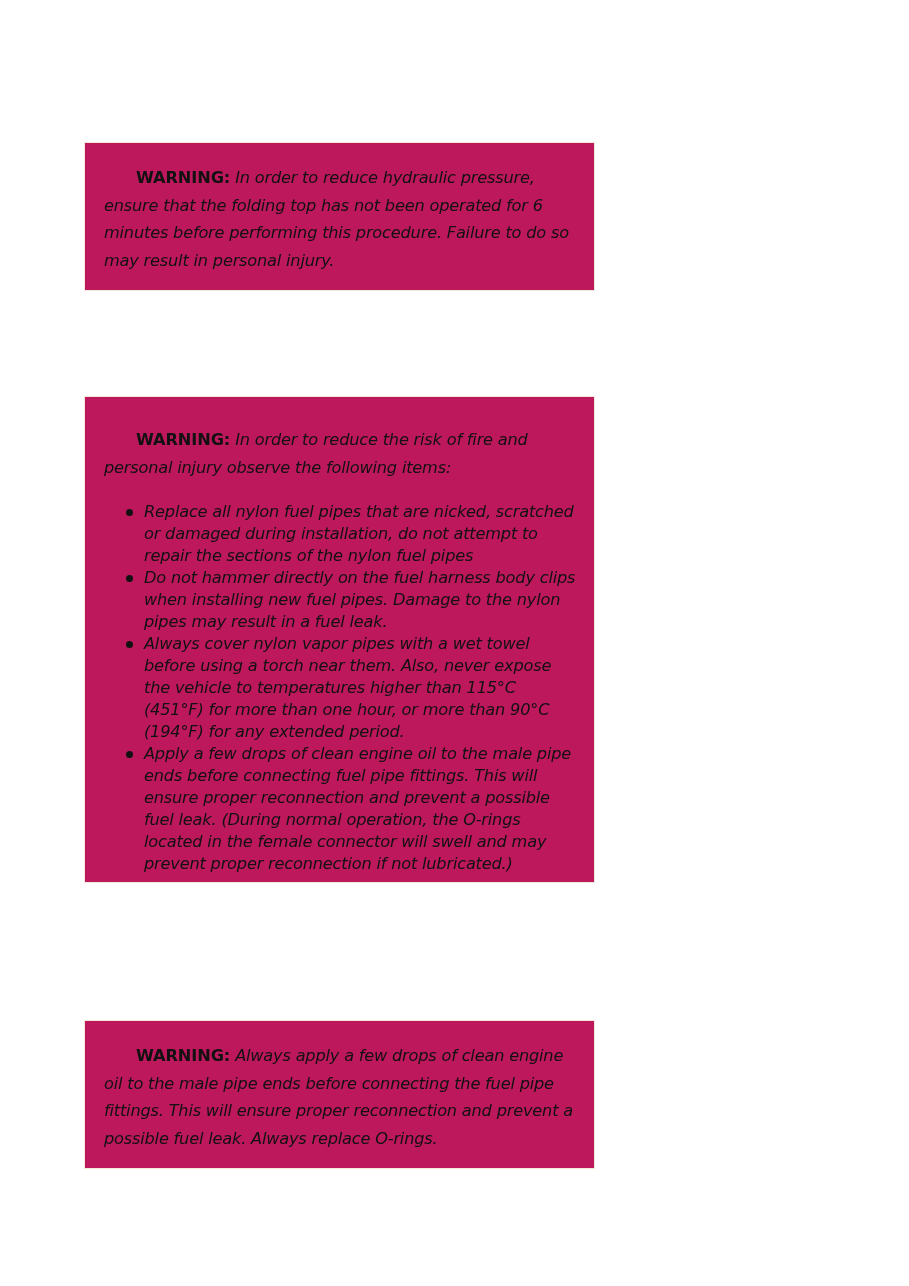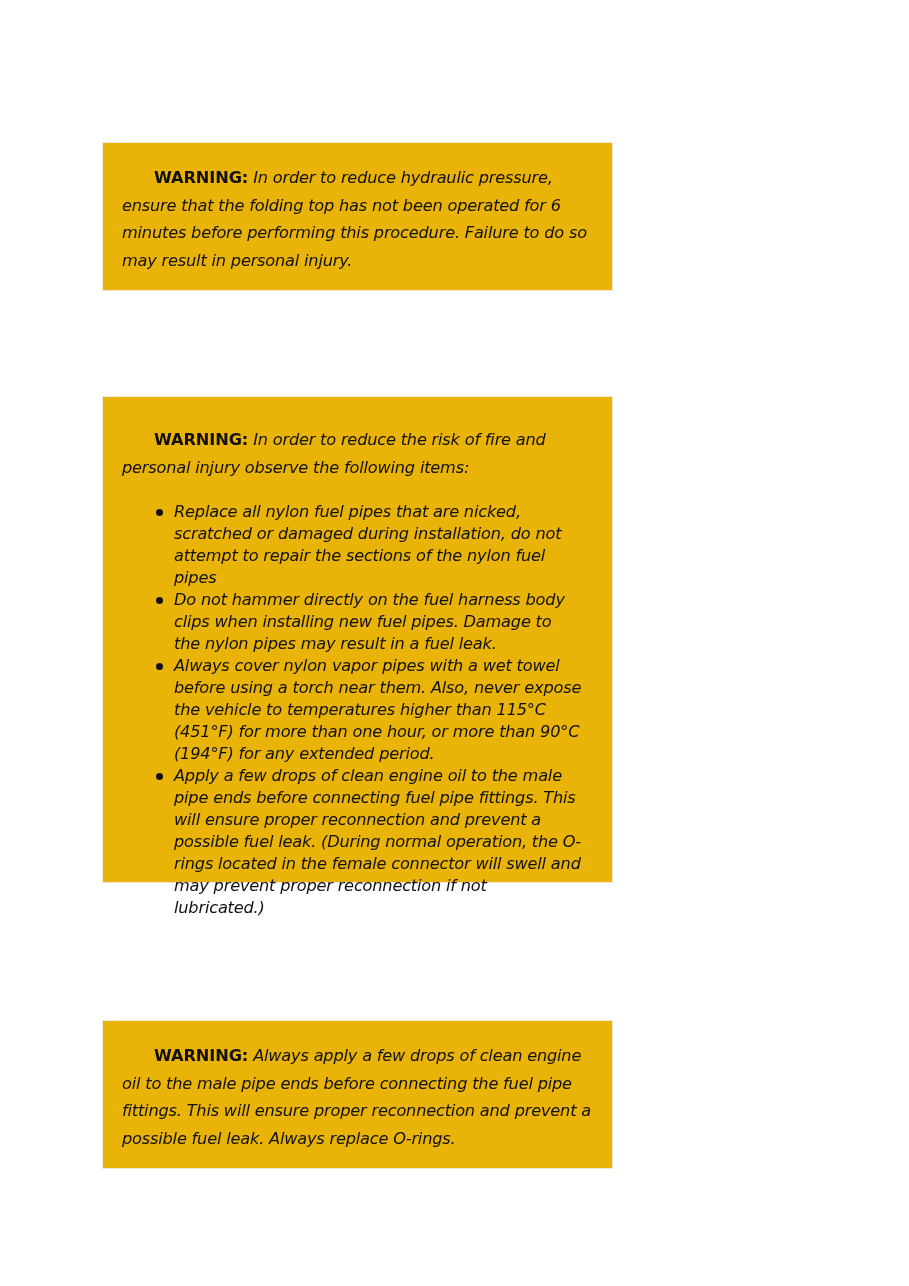--- a/index.html
+++ b/index.html
@@ -1,23 +1,23 @@
 <!DOCTYPE html>
 <html><head>
 <meta charset="utf-8">
 <style>
   html, body { margin: 0; padding: 0; background: #ffffff; }
   body { width: 909px; height: 1286px; position: relative; overflow: hidden;
          font-family: "DejaVu Sans", sans-serif; color: #111; }
-  .warn-box { position: absolute; left: 102px; width: 511px; box-sizing: border-box;
-              border: 1px solid #f1e8d6; background: #eab308; padding: 0 18px 0 19px; }
+  .warn-box { position: absolute; left: 84px; width: 511px; box-sizing: border-box;
+              border: 1px solid #f1e8d6; background: #be185d; padding: 0 18px 0 19px; }
   .warn-para { margin: 0; font-size: 16.2px; line-height: 27.5px; text-indent: 32px; letter-spacing: -0.2px; }
   .warn-label { font-weight: bold; font-style: normal; letter-spacing: -0.1px; }
   .warn-text { font-style: italic; font-weight: 300; }
-  ul.warn-list { margin: 12px; padding: 0 0 0 40px; list-style: none; }
+  ul.warn-list { margin: 0; padding: 0 0 0 40px; list-style: none; }
   ul.warn-list li { position: relative; font-size: 16.2px; line-height: 22px; font-style: italic; letter-spacing: -0.2px; }
   ul.warn-list li .bullet { position: absolute; left: -18px; top: 8px; width: 7px; height: 7px; border-radius: 50%; background: #111; }
   #box1 { top: 142px; height: 149px; padding-top: 21px; }
   #box2 { top: 396px; height: 487px; padding-top: 29px; }
   #box2 .warn-para { margin-bottom: 20px; }
   #box3 { top: 988px; height: 149px; padding-top: 21px; margin-top: 32px; }
 </style>
 </head>
 <body>
 

